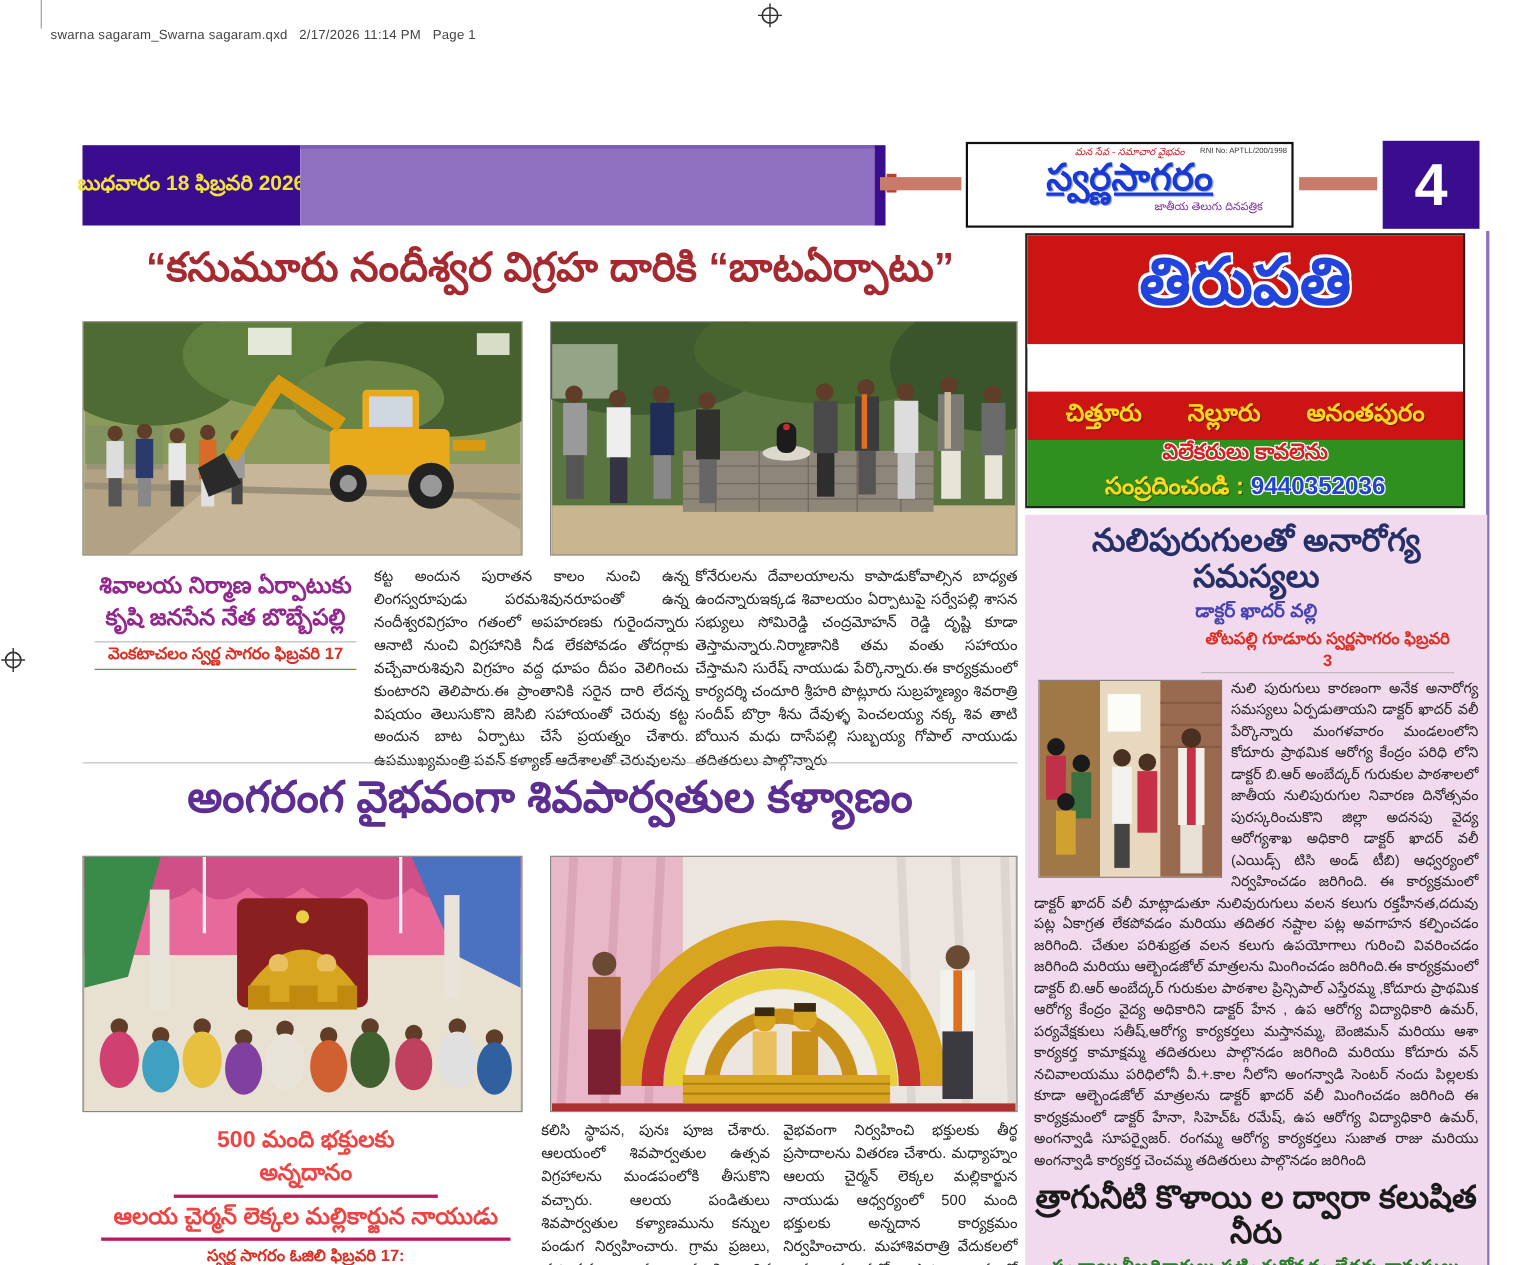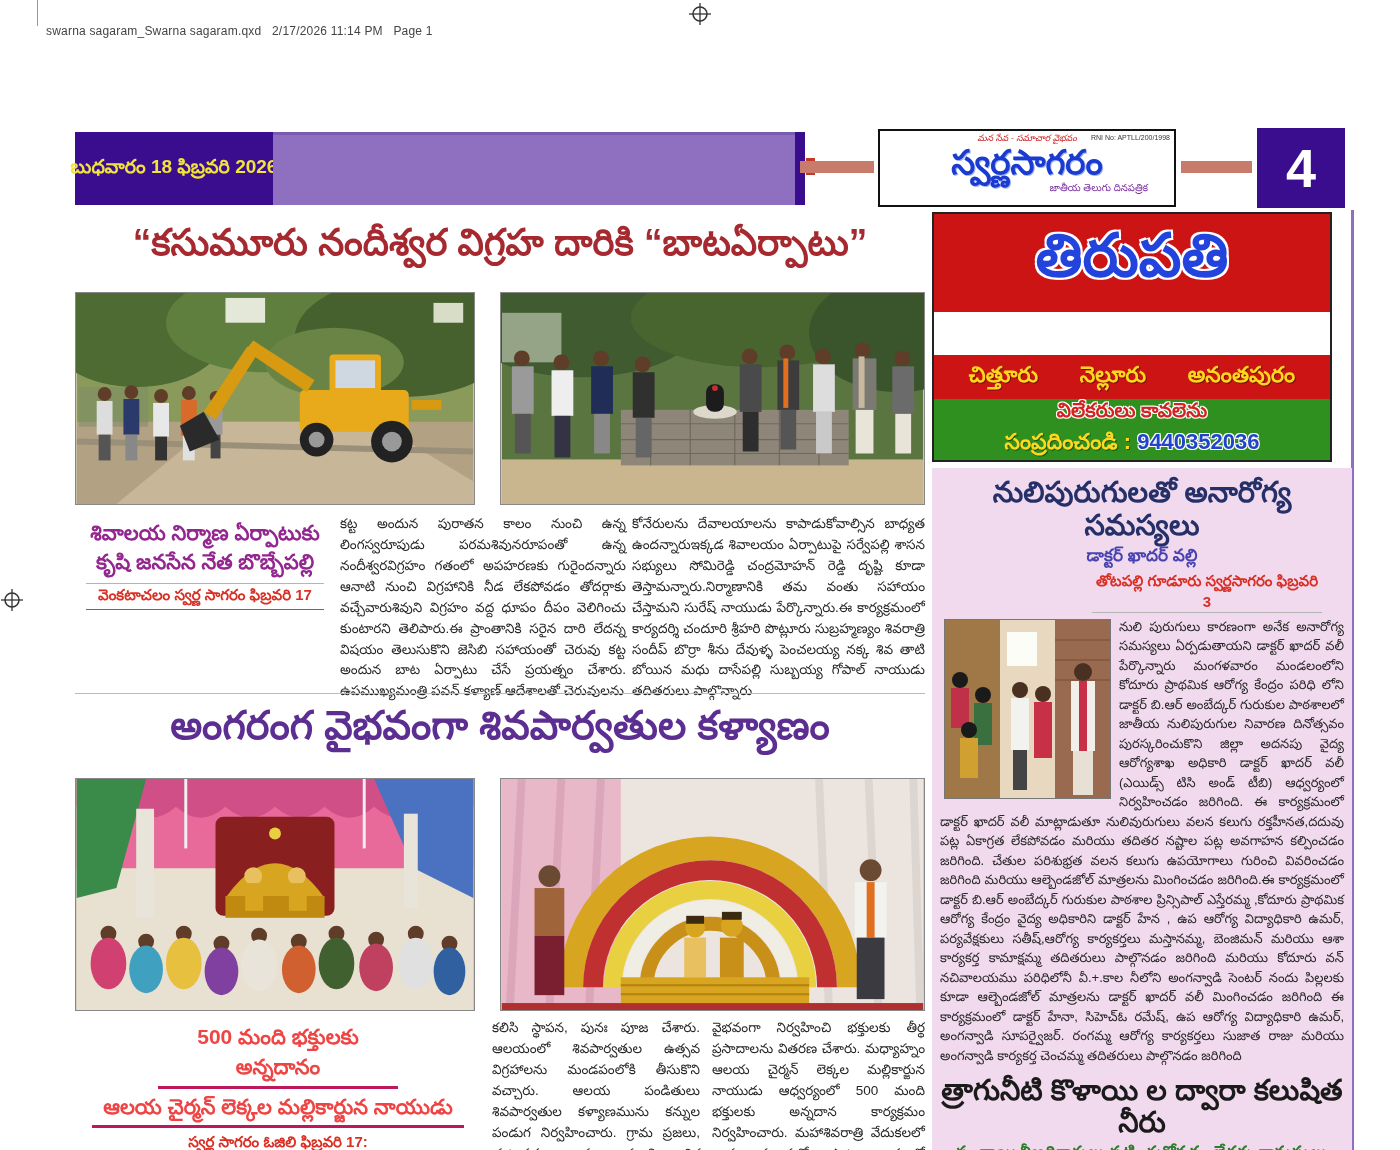--- a/index.html
+++ b/index.html
@@ -19,21 +19,21 @@
   .mast-endcap{width:10px;background:#3a0d8f;}
   .mast-rednotch{left:806px;top:158px;width:9px;height:17px;background:#c23a2a;}
   .dash{height:12px;background:#c97b6b;top:161px;}
   .dash-l{left:800px;width:74px;}
   .dash-r{left:1181px;width:71px;}
   .logo-box{left:878px;top:129px;width:298px;height:78px;background:#fff;border:2px solid #111;
             text-align:center;box-sizing:border-box;}
   .logo-slogan{color:#cc2222;font-size:9px;margin-top:2px;font-style:italic;}
   .logo-rni{position:absolute;right:4px;top:3px;font-size:7px;color:#333;}
   .logo-main{color:#1b3bd0;font-size:34px;font-weight:bold;line-height:1.05;
-             text-shadow:1px 1px 0 #9db0ff;}
+             text-shadow:1px 1px 0 #9db0ff;text-decoration:underline;}
   .logo-tagline{color:#7a2e9e;font-size:10px;text-align:right;padding-right:26px;margin-top:1px;}
   .pagenum{left:1257px;top:128px;width:88px;height:80px;background:#3a0d8f;color:#fff;
            display:flex;align-items:center;justify-content:center;font-size:54px;font-weight:bold;}
   .right-border{left:1351px;top:210px;width:3px;height:940px;background:#8f6fbf;}
   
   .ad{left:932px;top:212px;width:400px;height:250px;border:2px solid #222;box-sizing:border-box;
       display:flex;flex-direction:column;}
   .ad-top{height:126px;background:#cc1414;display:flex;align-items:center;justify-content:center;}
   .ad-title{color:#2244dd;font-size:60px;font-weight:bold;
             text-shadow:-2px -2px 0 #fff,2px -2px 0 #fff,-2px 2px 0 #fff,2px 2px 0 #fff;}

